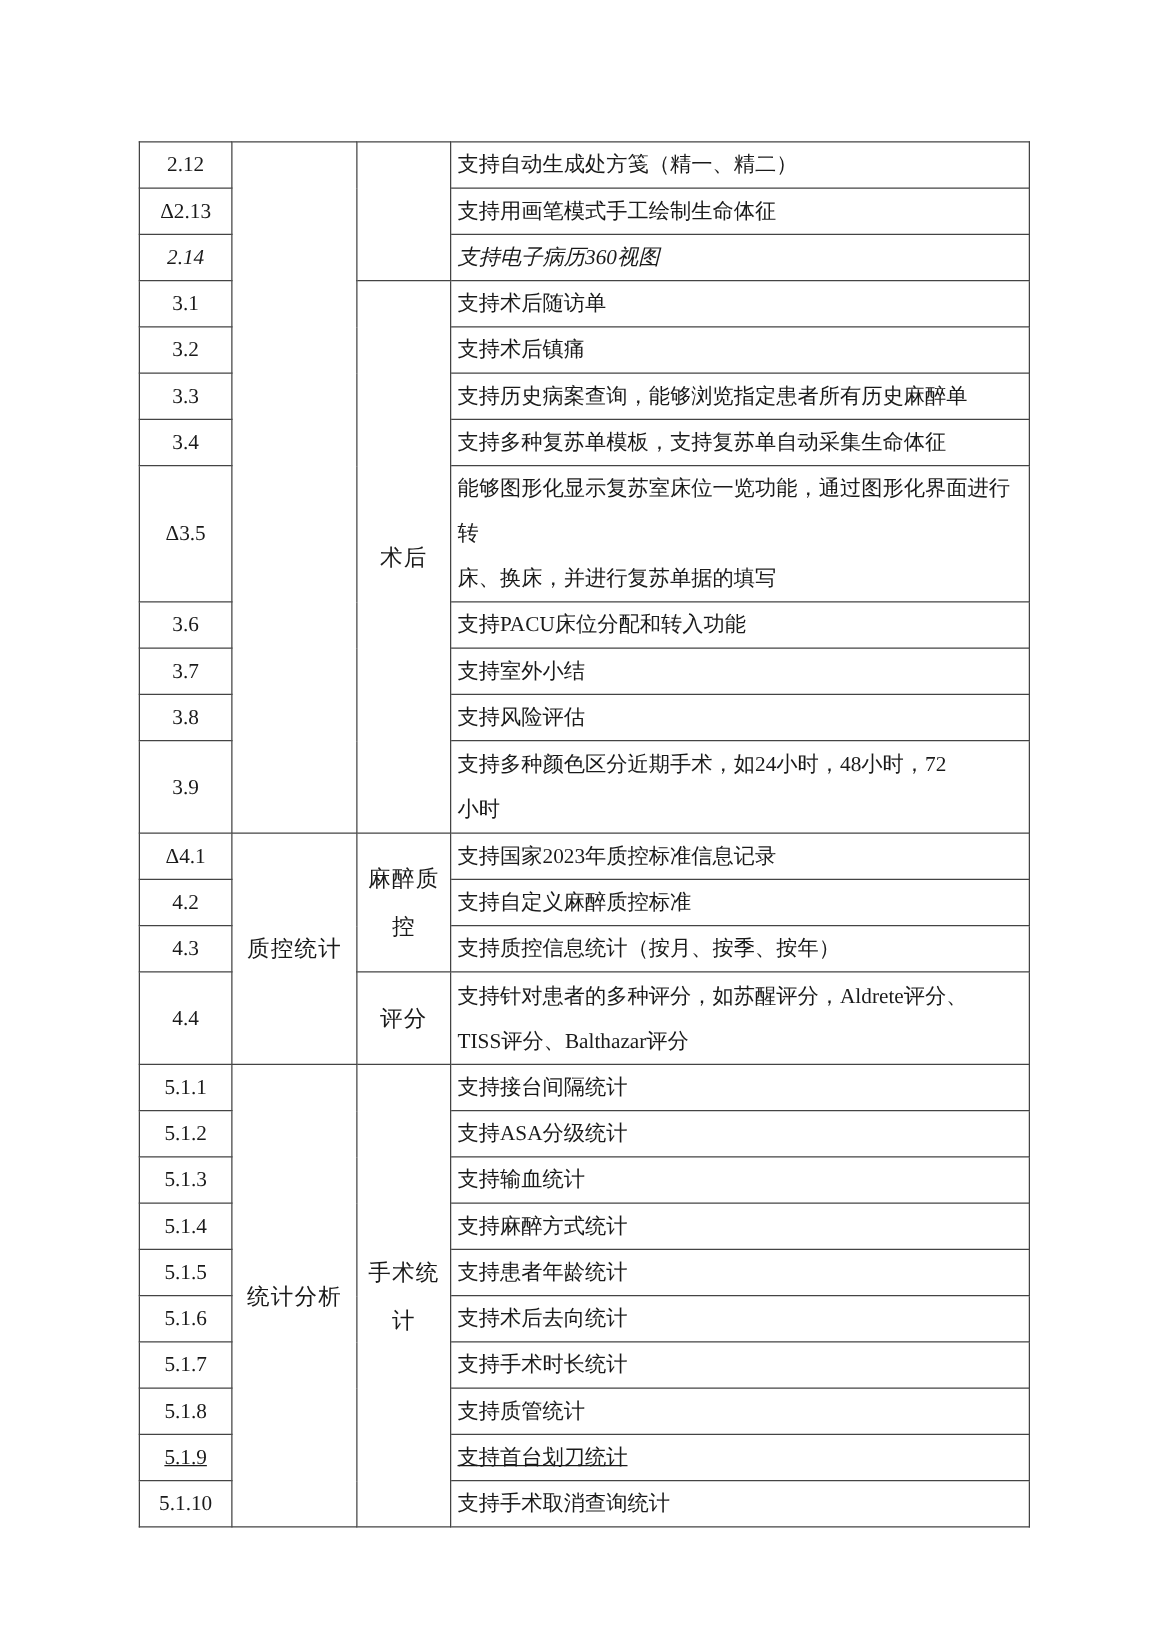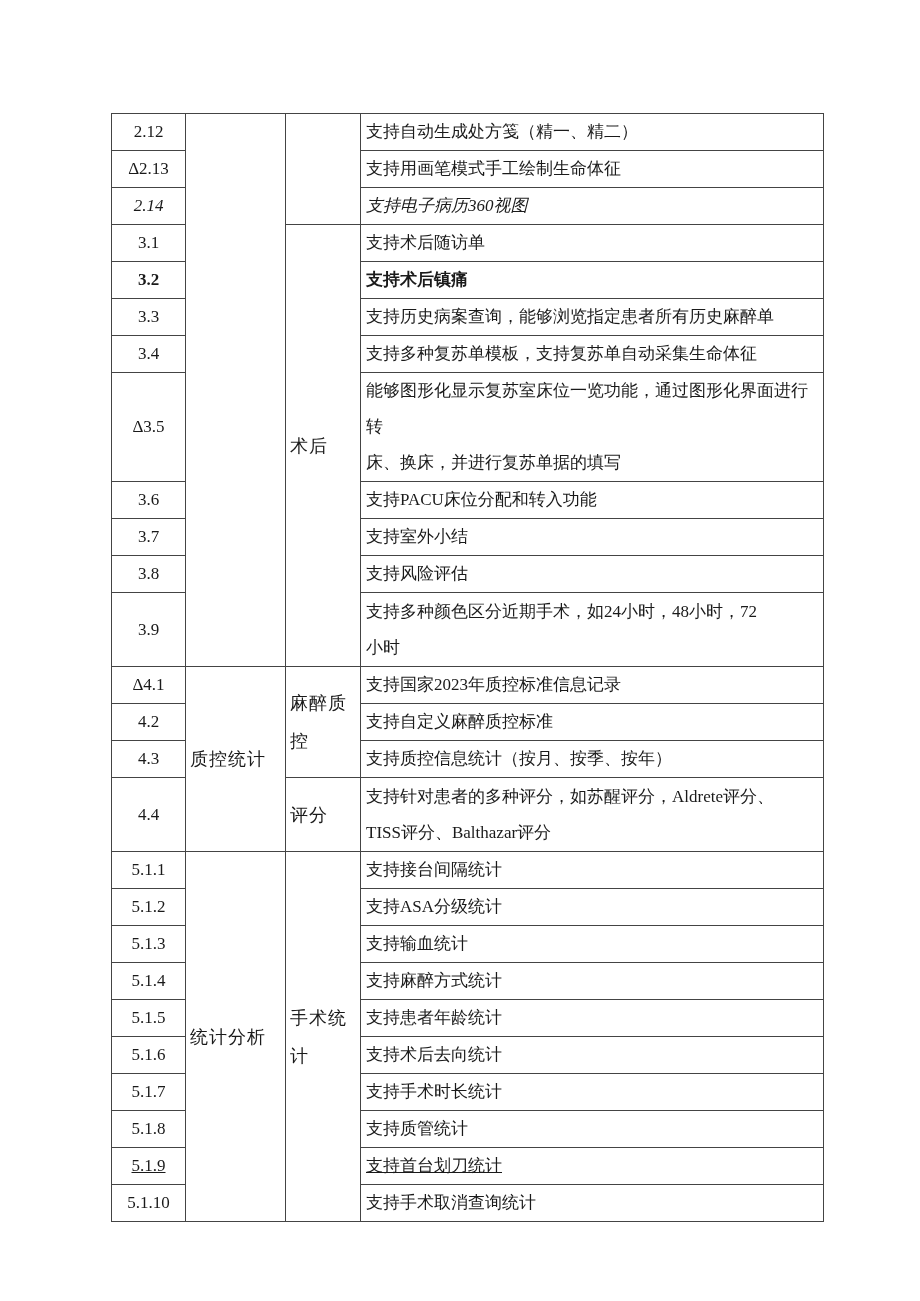--- a/index.html
+++ b/index.html
@@ -16,21 +16,21 @@
     border-collapse:collapse;table-layout:fixed;
   }
   table.req-table td{
     border:1px solid #444444;box-sizing:border-box;overflow:hidden;
     vertical-align:middle;background:#ffffff;
   }
   td.c-num{
     text-align:center;font-size:17px;padding:0 1px;white-space:nowrap;
   }
   td.c-cat, td.c-sub{
-    text-align:left;font-size:18px;line-height:38px;
+    text-align:center;font-size:18px;line-height:38px;
     letter-spacing:1px;padding:0 4px;white-space:normal;
     word-break:break-all;
   }
   td.c-desc{
     text-align:left;font-size:17px;line-height:36px;
     padding:0 4px 0 5px;white-space:pre-line;
   }
 </style>
 </head>
 <body>
@@ -56,21 +56,21 @@
         </tr>
         <tr style="height: 37px; font-style: italic;">
           <td class="c-num">2.14</td>
           <td class="c-desc">支持电子病历360视图</td>
         </tr>
         <tr style="height: 37px;">
           <td class="c-num">3.1</td>
           <td class="c-sub" rowspan="9">术后</td>
           <td class="c-desc">支持术后随访单</td>
         </tr>
-        <tr style="height: 37px; font-weight: bold;">
+        <tr style="height: 37px;">
           <td class="c-num">3.2</td>
           <td class="c-desc">支持术后镇痛</td>
         </tr>
         <tr style="height: 37px;">
           <td class="c-num">3.3</td>
           <td class="c-desc">支持历史病案查询，能够浏览指定患者所有历史麻醉单</td>
         </tr>
         <tr style="height: 37px;">
           <td class="c-num">3.4</td>
           <td class="c-desc">支持多种复苏单模板，支持复苏单自动采集生命体征</td>

